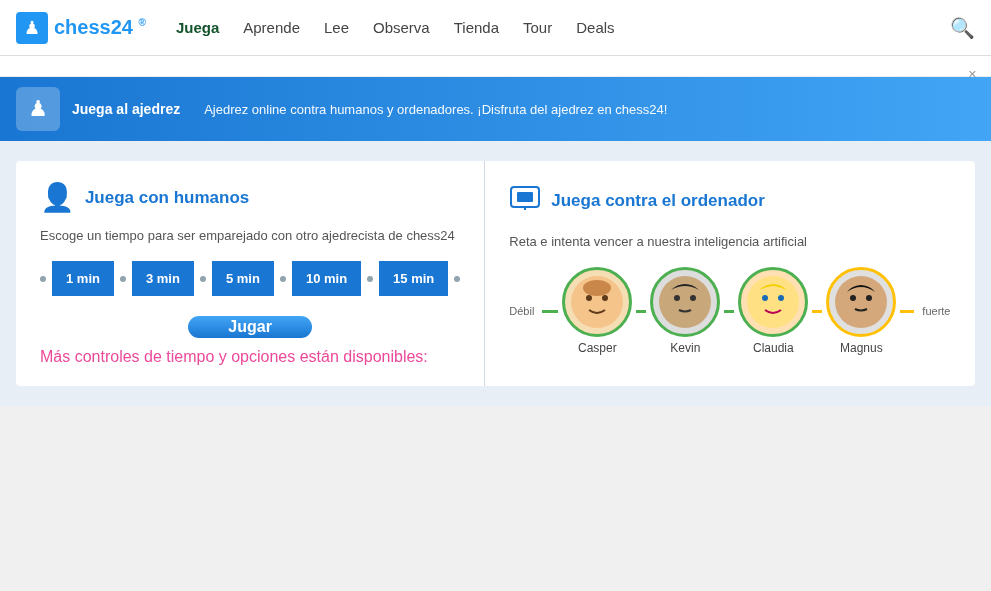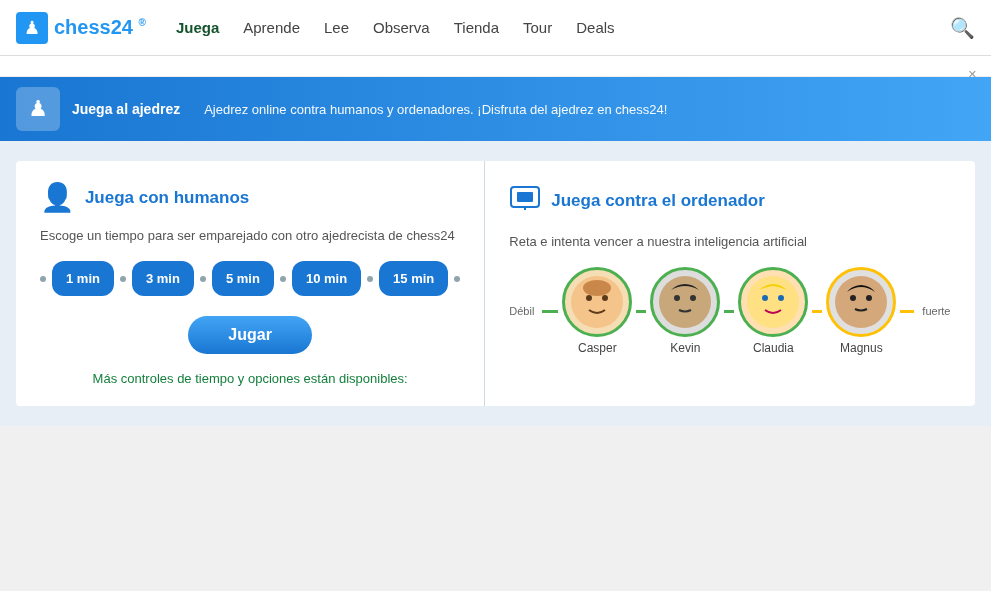--- a/index.html
+++ b/index.html
@@ -159,51 +159,51 @@
     .time-buttons {
       display: flex;
       align-items: center;
       gap: 6px;
       margin-bottom: 20px;
     }
     .time-btn {
       background: #1976D2;
       color: #fff;
       border: none;
-      border-radius: 12px;
+      border-radius: 0;
       padding: 10px 14px;
       font-size: 13px;
       font-weight: bold;
       cursor: pointer;
       white-space: nowrap;
     }
     .time-dot {
       width: 6px;
       height: 6px;
       background: #90A4AE;
       border-radius: 50%;
     }
 
     
     .play-btn {
       background: linear-gradient(180deg, #42A5F5, #1976D2);
       color: #fff;
       border: none;
       border-radius: 24px;
-      padding: 10px 40px;
+      padding: 2px 40px;
       font-size: 16px;
       font-weight: bold;
       cursor: pointer;
       display: block;
-      margin: 0 auto 17px auto;
+      margin: 0 auto 10px auto;
     }
     .more-options {
-      text-align: center;
-      font-size: 13px;
-      color: #15803d;
+      text-align: left;
+      font-size: 16px;
+      color: #ec4899;
     }
     .difficulty-label {
       font-size: 11px;
       color: #666;
       margin-right: 4px;
     }
     .difficulty-label.strong {
       margin-left: 4px;
       text-align: right;
     }

